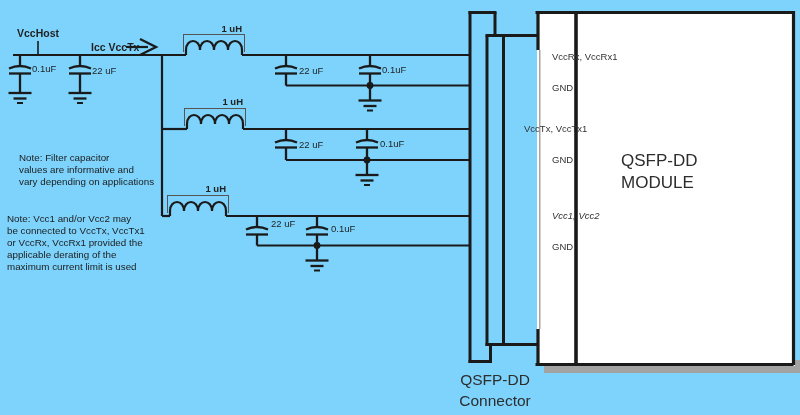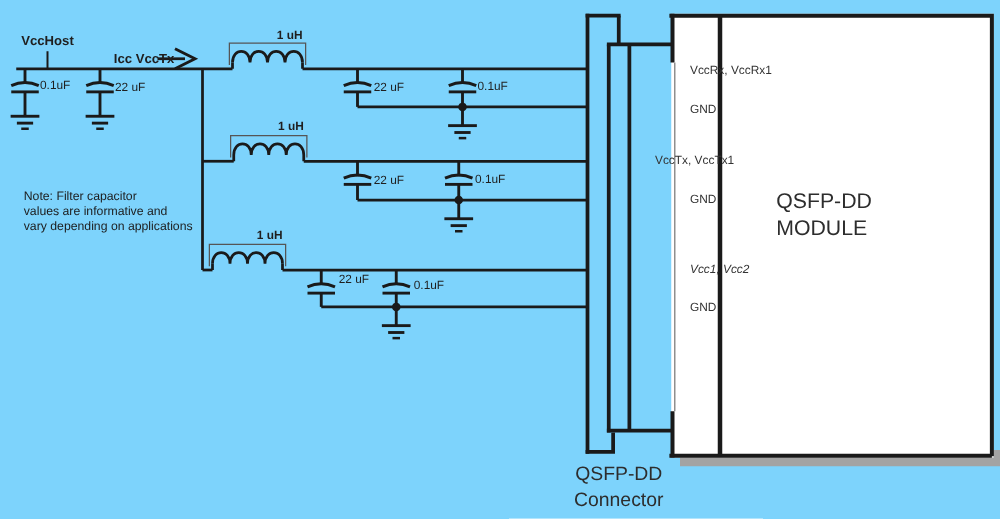--- a/index.html
+++ b/index.html
@@ -185,20 +185,25 @@
   <div class="lbl f9" style="left:299px;top:139px;">22 uF</div>
   <div class="lbl f9" style="left:380px;top:138px;">0.1uF</div>
 
   <div class="lbl f9 ind" style="left:170px;top:183px;">1 uH</div>
   <div class="lbl f9" style="left:271px;top:218px;">22 uF</div>
   <div class="lbl f9" style="left:331px;top:223px;">0.1uF</div>
 
   <div class="lbl note" style="left:7px;top:152px;margin-left:12px;">Note: Filter capacitor
 values are informative and
 vary depending on applications</div>
+  <div class="lbl note" style="left:7px;top:213px;">Note: Vcc1 and/or Vcc2 may
+be connected to VccTx, VccTx1
+or VccRx, VccRx1 provided the
+applicable derating of the
+maximum current limit is used</div>
 
   <div class="lbl pins" style="left:508px;top:51px;">VccRx, VccRx1</div>
   <div class="lbl pins" style="left:508px;top:82px;">GND</div>
   <div class="lbl pins" style="left:480px;top:123px;text-align:right;">VccTx, VccTx1</div>
   <div class="lbl pins" style="left:508px;top:154px;">GND</div>
   <div class="lbl pins" style="left:508px;top:210px;font-style:italic;">Vcc1, Vcc2</div>
   <div class="lbl pins" style="left:508px;top:241px;">GND</div>
 
   <div class="lbl module-label" style="left:621px;top:150px;">QSFP-DD
 MODULE</div>

